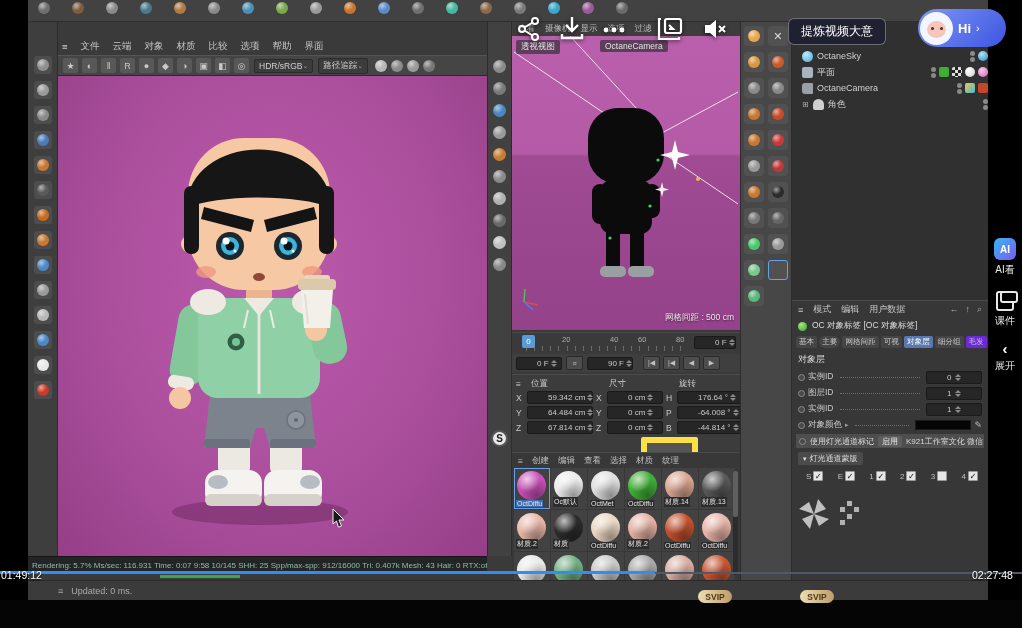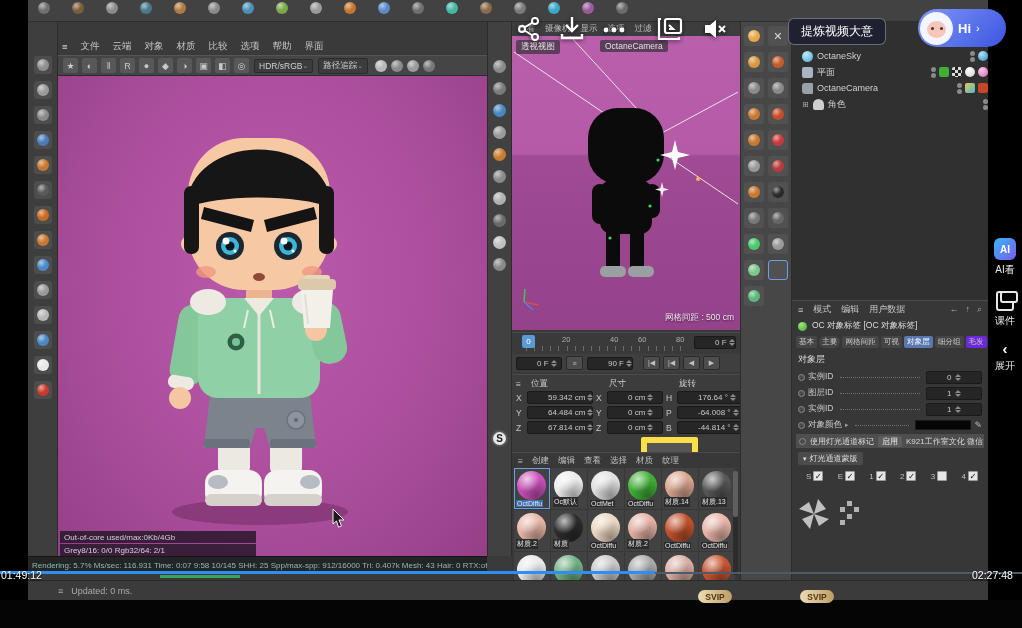--- a/index.html
+++ b/index.html
@@ -359,25 +359,20 @@
         <ellipse cx="254" cy="196" rx="10" ry="6" fill="#ef9a7f" opacity="0.8"></ellipse>
         <ellipse cx="201" cy="201" rx="6" ry="4" fill="#8d4a38"></ellipse>
 
         <rect x="252" y="226" width="34" height="62" rx="16" fill="#83c79b" transform="rotate(-12 269 257)"></rect>
         <circle cx="258" cy="254" r="11" fill="#f5c6a2"></circle>
         <rect x="246" y="199" width="26" height="6" rx="3" fill="#e7d7ba"></rect>
         <rect x="240" y="203" width="38" height="11" rx="4" fill="#dcc9a9"></rect>
         <path d="M243,214 L275,214 L272,252 L246,252 Z" fill="#f3f0e9"></path>
         <line x1="247" y1="218" x2="250" y2="248" stroke="#e2ded4" stroke-width="2"></line>
       </svg>
-      <div class="stats">
-        <div>Out-of-core used/max:0Kb/4Gb</div>
-        <div>Grey8/16: 0/0      Rgb32/64: 2/1</div>
-
-      </div>
     </div>
 
     <div class="lv-status">Rendering: 5.7%    Ms/sec: 116.931    Time: 0:07  9:58  10/145  SHH: 25    Spp/max-spp: 912/16000 Tri: 0.407k    Mesh: 43    Hair: 0    RTX:off</div>
 
     <div class="mode-col">
       <span style="display:flex;flex-direction:column;gap:9px;align-items:center;">
 
       <span class="icon-dot" style="--c: #8a8a8a;"></span>
           <span class="icon-dot" style="--c: #7a7a7a;"></span>
           <span class="icon-dot" style="--c: #4a86c0;"></span>

